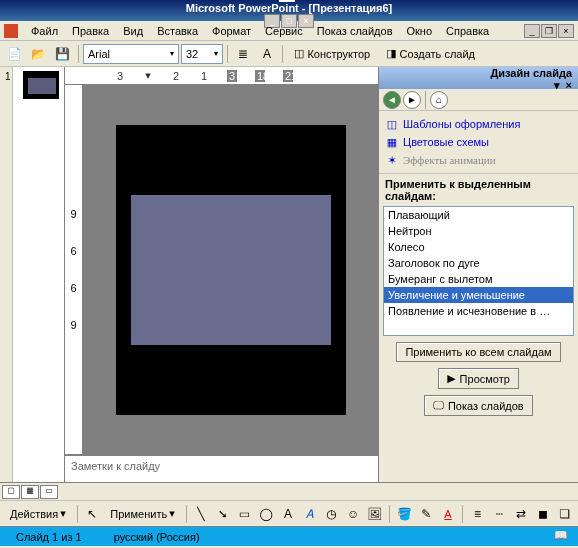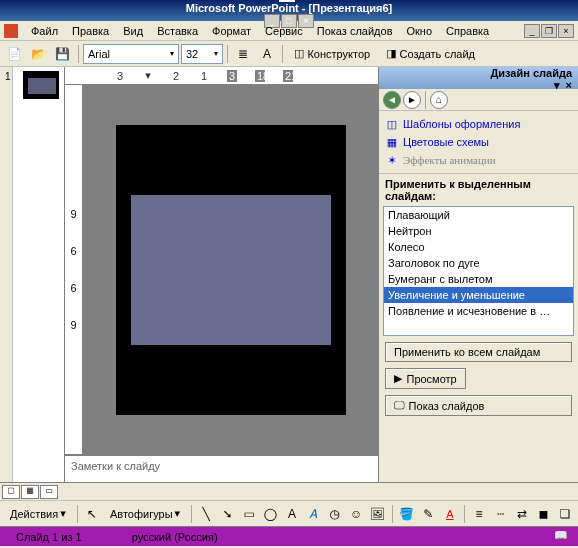--- a/index.html
+++ b/index.html
@@ -40,28 +40,28 @@
   .tp-nav { height: 22px; display:flex; align-items:center; gap:2px; padding:0 4px; border-bottom:1px solid #c0c0c0;}
   .navbtn { width:18px; height:18px; border:1px solid #808080; background:#fff; border-radius:9px; display:flex;align-items:center;justify-content:center; font-size:10px; cursor:pointer;}
   .tp-links { padding: 4px 6px; border-bottom: 1px solid #c0c0c0; }
   .tp-link { display: flex; align-items: center; gap: 4px; color: #0000cc; cursor: pointer; padding: 2px 0; }
   .tp-link .gray { color: #888; font-family: Liberation Serif, serif; }
   .tp-link .licon { width:14px; height:14px; display:inline-flex; align-items:center; justify-content:center; font-size:11px;}
   .tp-section-label { padding: 4px 6px; font-weight: bold; }
   .listbox { margin: 0 4px; border: 1px solid #7f9db9; background: #fff; height: 130px; overflow: hidden; }
   .listitem { padding: 2px 4px; cursor: pointer; white-space: nowrap; overflow: hidden; text-overflow: ellipsis; }
   .listitem.selected { background: #316ac5; color: #fff; }
-  .tp-buttons { padding: 6px; display:flex; flex-direction:column; gap:6px; }
+  .tp-buttons { padding: 6px; display:flex; flex-direction:column; gap:6px;align-items:center; }
   .btn { border: 1px solid #808080; background: #ece9d8; padding: 3px 8px; cursor: pointer; display:inline-flex; align-items:center; gap:4px; box-shadow: inset 1px 1px #fff; }
   .checkbox-row { padding: 4px 6px; display:flex; align-items:center; gap:4px;}
   .viewbtns { height: 18px; background:#ece9d8; border-top:1px solid #808080; display:flex; align-items:center; padding:0 2px; gap:1px;}
   .vbtn { width:18px; height:14px; border:1px solid #808080; background:#fff; cursor:pointer; font-size:8px; text-align:center;}
   .draw-toolbar { height: 26px; background:#ece9d8; border-top:1px solid #c0c0c0; display:flex; align-items:center; padding:0 4px; gap:3px;}
   .draw-menu { padding:2px 6px; cursor:pointer; display:flex; align-items:center; gap:2px;}
-  .statusbar { height: 20px; background:#a21caf; border-top:1px solid #808080; display:flex; align-items:center; padding:0 8px; gap:34px; font-size:11px;}
+  .statusbar { height: 20px; background:#0ea5e9; border-top:1px solid #808080; display:flex; align-items:center; padding:0 8px; gap:16px; font-size:11px;}
   .statusbar .cell { padding:0 8px; }
   .statusbar .icon-right { margin-left:auto; width:16px; height:16px; }
 </style>
 </head>
 <body>
 
 <div class="titlebar">
   <div class="icon"></div>
   <div class="title">Microsoft PowerPoint - [Презентация6]</div>
   <div class="winbtns">
@@ -210,21 +210,21 @@
 <div class="viewbtns">
   <div class="vbtn">▢</div>
   <div class="vbtn">▦</div>
   <div class="vbtn">▭</div>
 </div>
 
 <div class="draw-toolbar">
   <div class="draw-menu"><span>Действия</span> ▾</div>
   <div class="sep"></div>
   <div class="tbtn">↖</div>
-  <div class="draw-menu"><span>Автофигуры</span> ▾</div>
+  <div class="draw-menu"><span>Применить</span> ▾</div>
   <div class="sep"></div>
   <div class="tbtn">╲</div>
   <div class="tbtn">➘</div>
   <div class="tbtn">▭</div>
   <div class="tbtn">◯</div>
   <div class="tbtn">A</div>
   <div class="tbtn" style="color:#1060c0">𝐴</div>
   <div class="tbtn">◷</div>
   <div class="tbtn">☺</div>
   <div class="tbtn">🖼</div>

